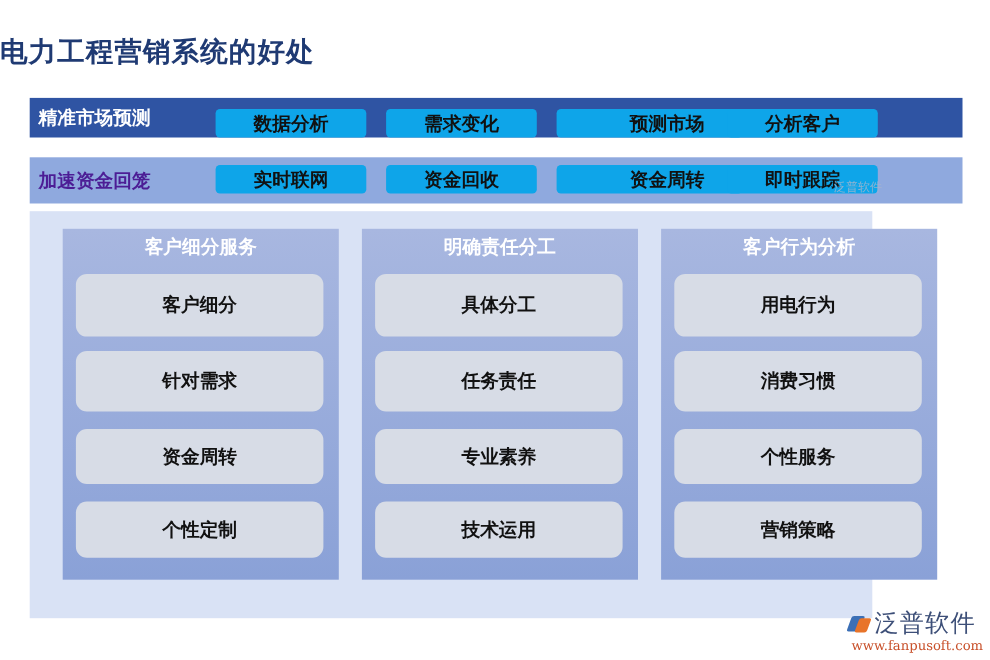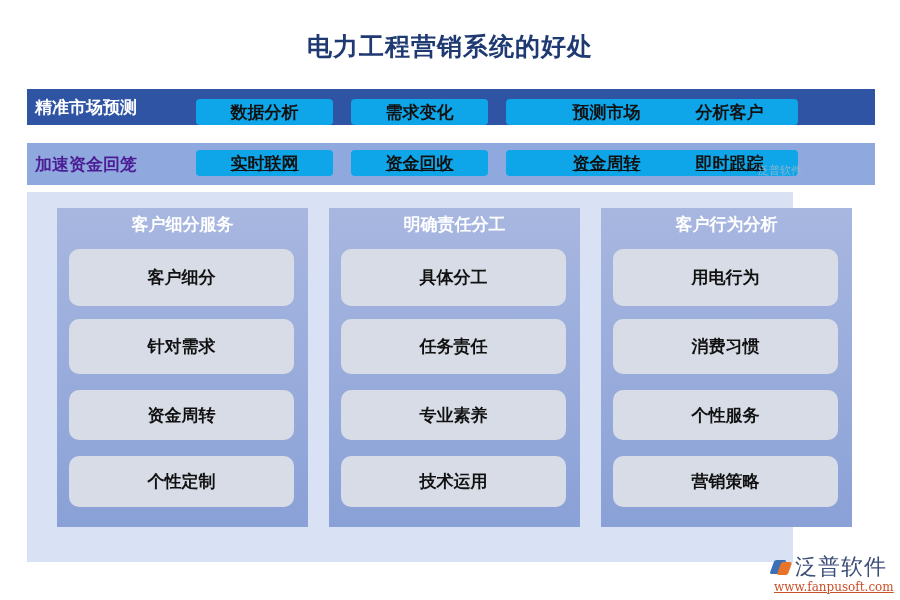--- a/index.html
+++ b/index.html
@@ -1,30 +1,30 @@
 <!DOCTYPE html>
 <html><head>
 <meta charset="utf-8">
 <style>
   html,body{margin:0;padding:0;}
   body{width:900px;height:600px;background:#ffffff;position:relative;overflow:hidden;
        font-family:"DejaVu Sans","Liberation Sans",sans-serif;}
-  .title{position:absolute;left:0;top:30px;width:900px;text-align:center;
+  .title{position:absolute;left:0;top:30px;width:900px;
          font-size:25px;font-weight:bold;color:#1f3a73;letter-spacing:1px;}
   .row{position:absolute;left:27px;width:848px;height:36px;}
   .row1{top:89px;background:#2f54a3;}
   .row2{top:143px;background:#8fa9de;height:42px;}
   .row-label{position:absolute;left:8px;top:0;height:100%;display:flex;align-items:center;
              font-size:17px;font-weight:bold;color:#ffffff;}
   .row2 .row-label{color:#4c1d95;}
   .chip{position:absolute;width:137px;height:26px;background:#0ea5e9;border-radius:4px;
         display:flex;align-items:center;justify-content:center;
         font-size:17px;font-weight:bold;color:#111;}
   .row1 .chip{top:10px;}
-  .row2 .chip{top:7px;text-decoration:underline;}
+  .row2 .chip{top:7px;}
   .c1{left:169px;}.c2{left:324px;}.c3{left:479px;padding-left:32px;}.c4{left:634px;}
   .main{position:absolute;left:27px;top:192px;width:766px;height:370px;background:#d9e2f5;}
   .col{position:absolute;top:16px;width:251px;height:319px;
        background:linear-gradient(#a8b7e0,#8aa1d7);}
   .col.a{left:30px;}.col.b{left:302px;}.col.c{left:574px;}
   .col-title{position:absolute;top:5px;left:0;width:100%;text-align:center;
              font-size:17px;font-weight:bold;color:#ffffff;}
   .card{position:absolute;left:12px;width:225px;background:#d7dce6;border-radius:10px;
         display:flex;align-items:center;justify-content:center;
         font-size:17px;font-weight:bold;color:#111;}
@@ -35,21 +35,21 @@
   .wm{position:absolute;left:758px;top:163px;font-size:11px;color:#aab6cc;opacity:.8;}
   .logo{position:absolute;left:770px;top:552px;}
   .logo-row{display:flex;align-items:center;}
   .logo-mark{width:22px;height:22px;position:relative;margin-right:3px;}
   .logo-mark:before{content:"";position:absolute;left:2px;top:4px;width:12px;height:14px;
        background:#3b6fb6;transform:skewX(-20deg);border-radius:2px;}
   .logo-mark:after{content:"";position:absolute;left:9px;top:6px;width:11px;height:13px;
        background:#e8742a;transform:skewX(-20deg);border-radius:2px;}
   .logo-text{font-size:22px;color:#3d4f78;letter-spacing:1px;}
   .logo-url{font-family:"DejaVu Serif","Liberation Serif",serif;font-size:12px;color:#c8502a;
-            margin-left:4px;margin-top:-2px;text-decoration:underline;}
+            margin-left:4px;margin-top:-2px;}
 </style>
 </head>
 <body>
 
 <div class="title">电力工程营销系统的好处</div>
 
 <div class="row row1">
   <div class="row-label">精准市场预测</div>
   <div class="chip c1">数据分析</div>
   <div class="chip c2">需求变化</div>

